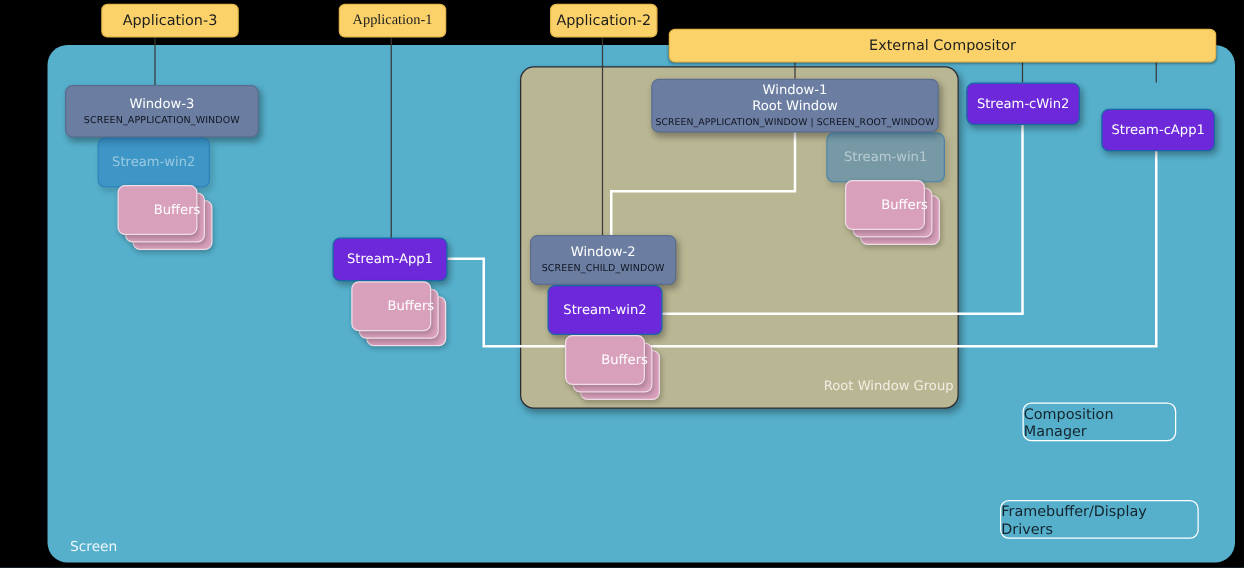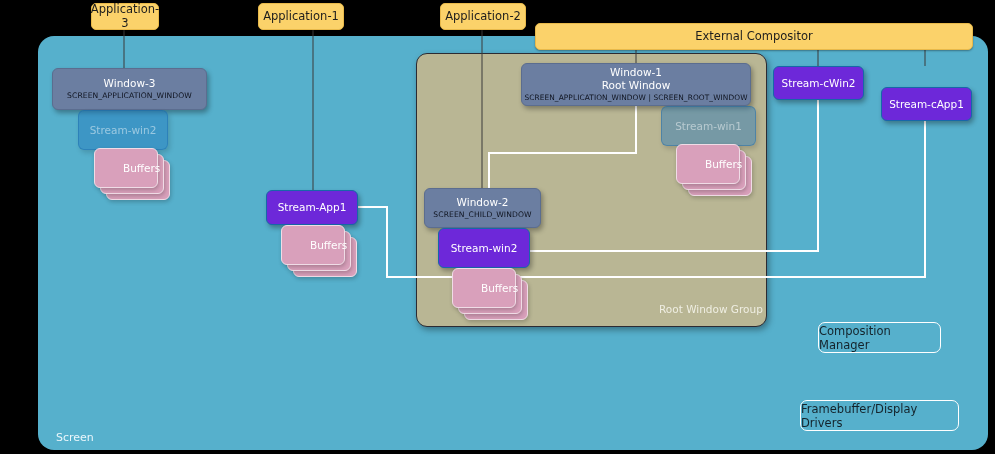--- a/index.html
+++ b/index.html
@@ -166,25 +166,25 @@
     <g stroke="#ffffff" stroke-width="2" fill="none" stroke-linejoin="miter">
 
       <path d="M636,105 L636,153 L489,153 L489,192"></path>
 
       <path d="M357,207 L387,207 L387,277 L925,277 L925,100"></path>
 
       <path d="M529,251 L818,251 L818,100"></path>
     </g>
   </svg>
 
-  <div class="node actor" style="left:91px; top:3px; width:68px; height:27px;justify-content:center;">
+  <div class="node actor" style="left:81px; top:3px; width:110px; height:27px;justify-content:center;">
     <span>Application-3</span>
   </div>
 
-  <div class="node actor" style="left:258px; top:3px; width:86px; height:27px;">
+  <div class="node actor" style="left:271px; top:3px; width:86px; height:27px;font-family:Liberation Serif, serif;">
     <span>Application-1</span>
   </div>
 
   <div class="node actor" style="left:440px; top:3px; width:86px; height:27px;">
     <span>Application-2</span>
   </div>
 
   <div class="node actor" style="left:535px; top:3px; width:438px; height:27px;margin-top:20px;">
     <span>External Compositor</span>
   </div>

